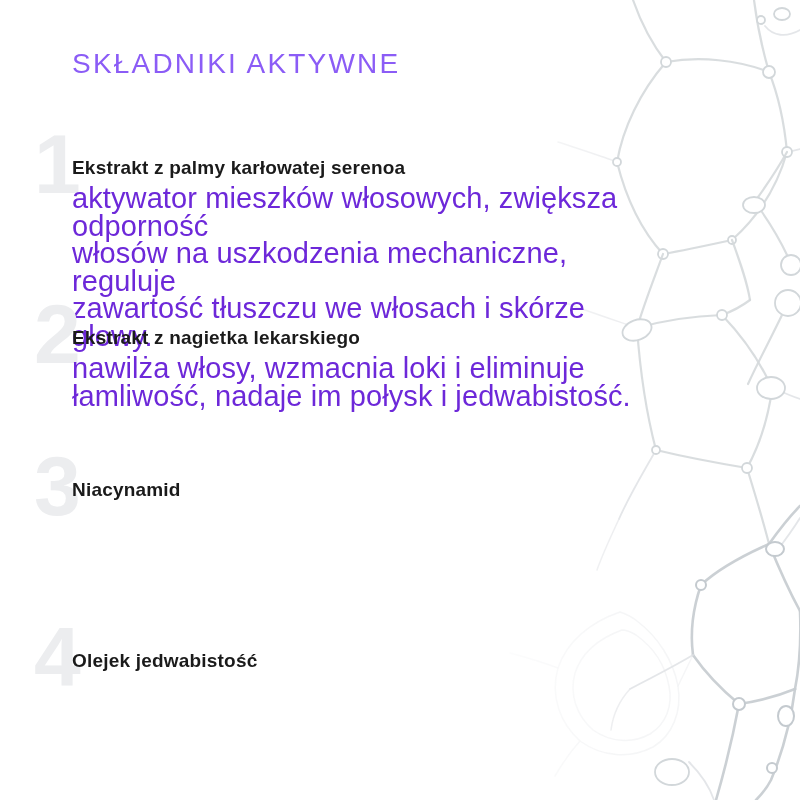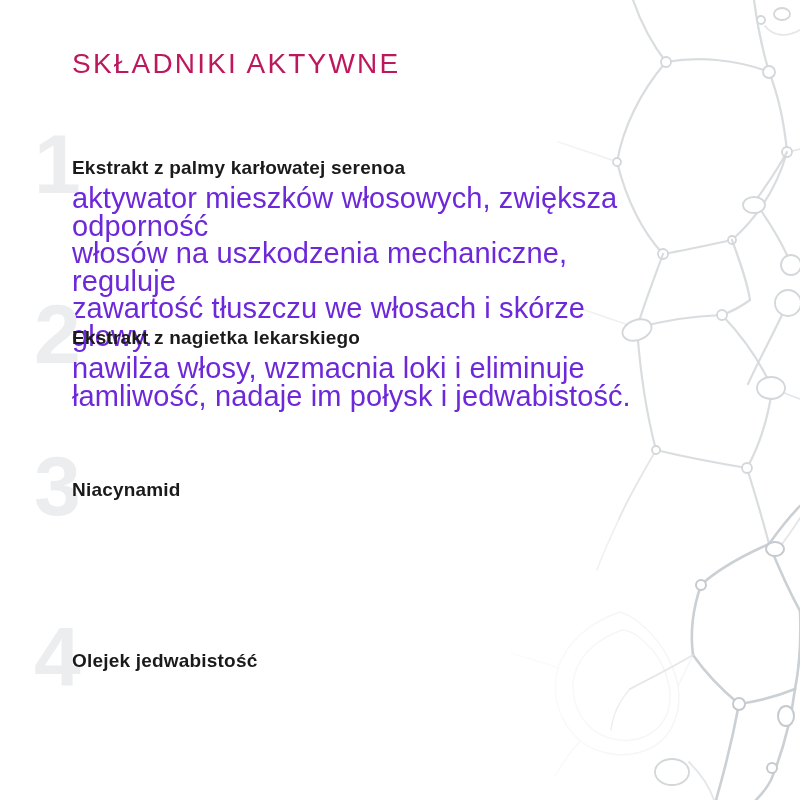--- a/index.html
+++ b/index.html
@@ -21,21 +21,21 @@
   .s-soft  { fill:none; stroke:#dfe2e5; stroke-width:1.8; stroke-linecap:round; opacity:.85; }
   .s-faint { fill:none; stroke:#e8eaec; stroke-width:1.5; stroke-linecap:round; opacity:.8; }
   .s-dark  { fill:none; stroke:#c8ced2; stroke-width:2.6; stroke-linecap:round; opacity:.95; }
   .node      { fill:#ffffff; stroke:#d2d7da; stroke-width:1.8; }
   .node-dark { fill:#ffffff; stroke:#c4cacf; stroke-width:2; }
 
   
   .page-title {
     position:absolute; left:72px; top:48px; z-index:2;
     font-size:28px; font-weight:400; letter-spacing:2.2px;
-    color:#be185d; margin:0; white-space:nowrap;
+    color:#8b5cf6; margin:0; white-space:nowrap;
   }
   .ingredient { position:absolute; left:72px; width:585px; z-index:2; }
   .big-number {
     position:absolute; left:-38px; top:-32px; z-index:0;
     font-size:84px; font-weight:bold; line-height:1;
     color:#ecedef; user-select:none;
   }
   .ingredient h2 {
     position:relative; z-index:1; margin:0;
     font-size:19px; font-weight:bold; line-height:28px;

